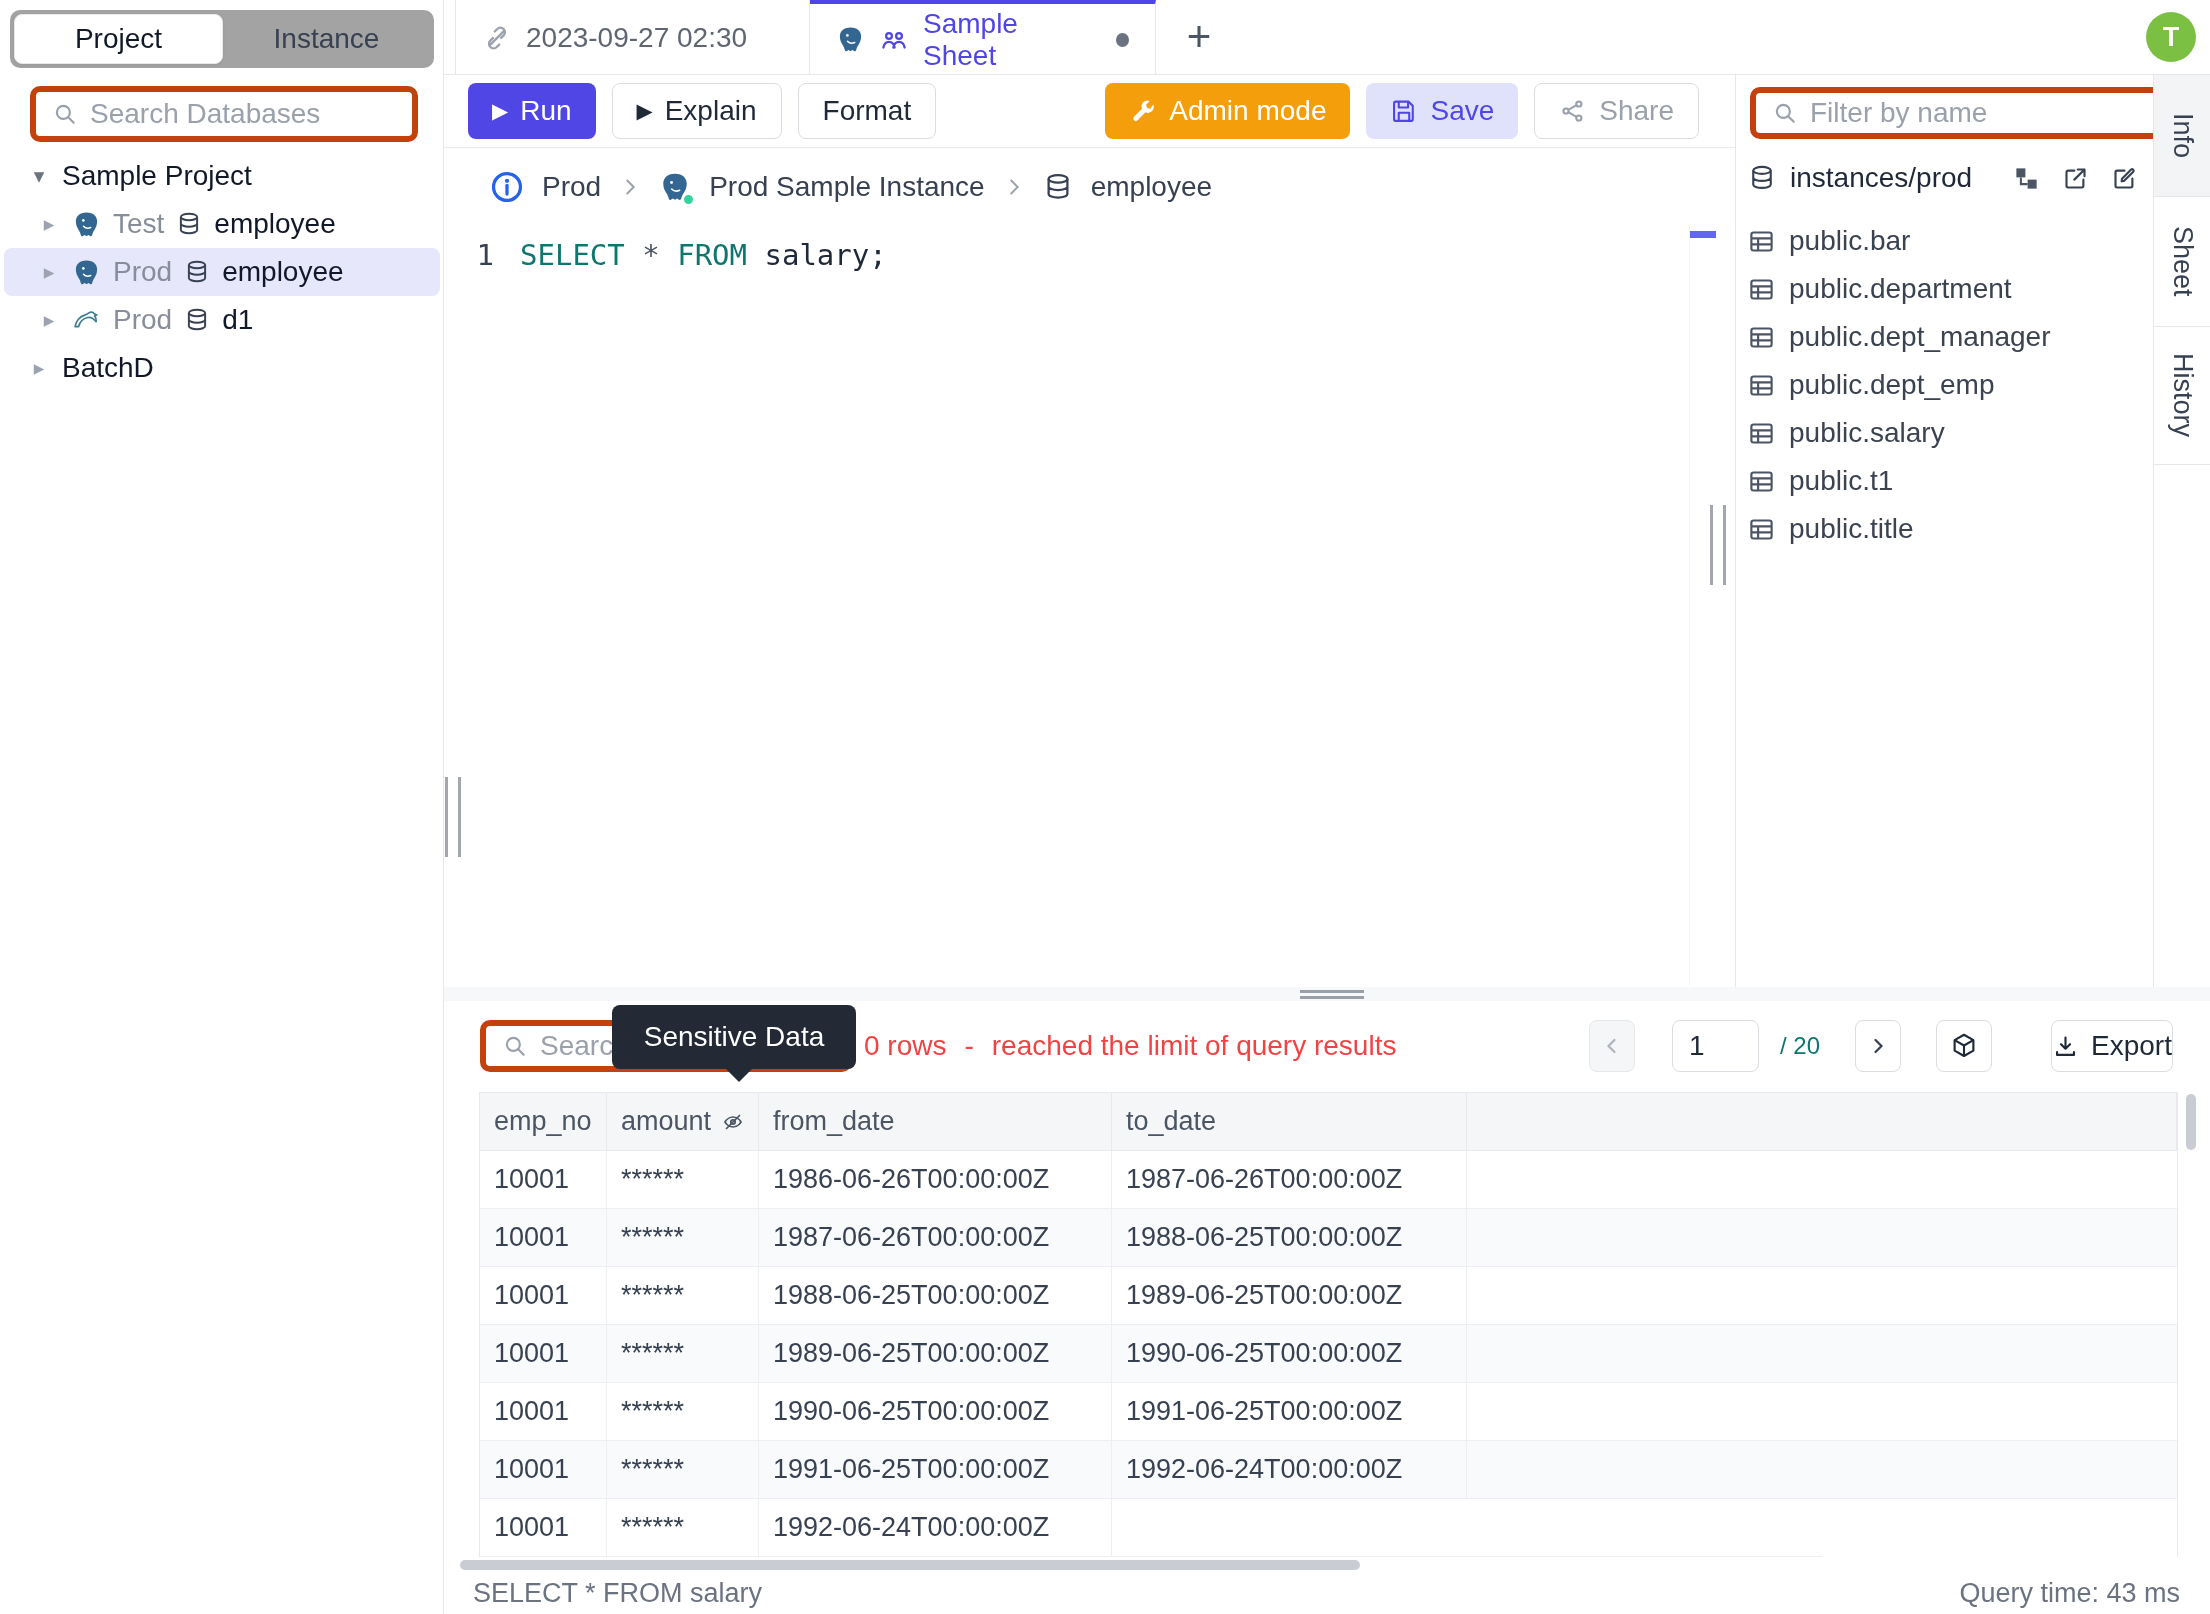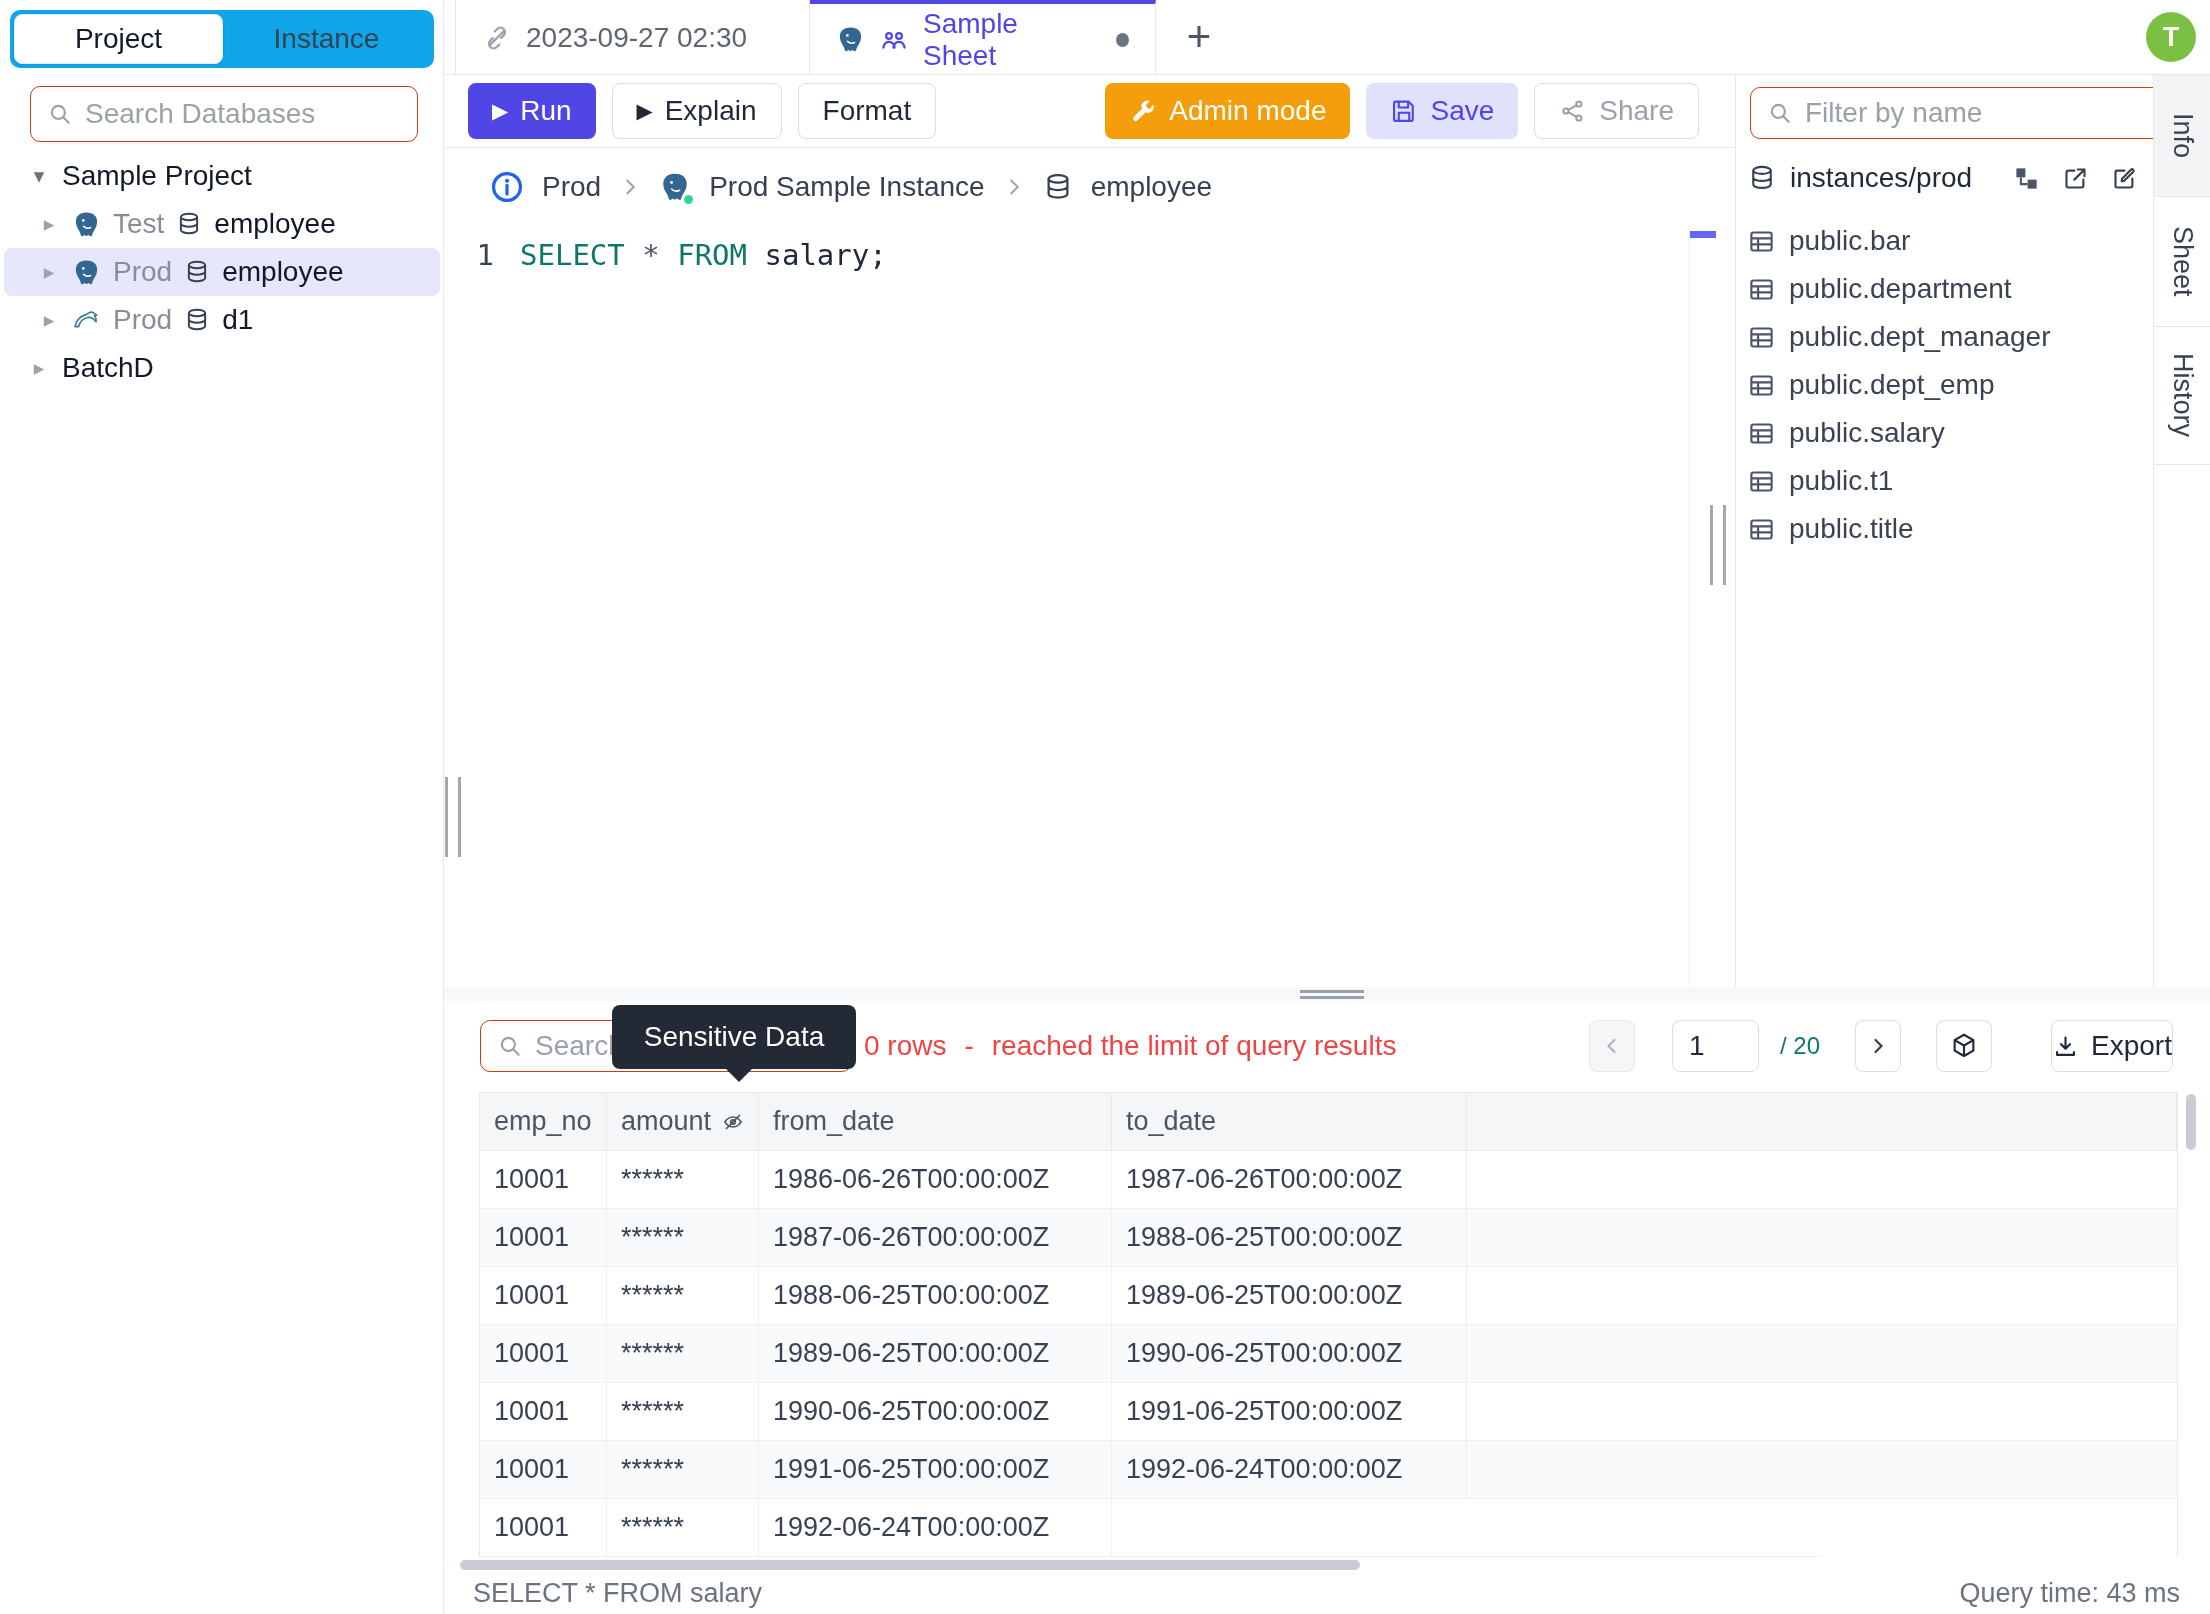--- a/index.html
+++ b/index.html
@@ -3,24 +3,24 @@
 <meta charset="utf-8">
 <style>
   * { margin:0; padding:0; box-sizing:border-box; }
   html,body { width:2210px; height:1614px; }
   body { position:relative; background:#fff; font-family:"Liberation Sans",sans-serif; color:#1f2937; overflow:hidden; }
   .abs { position:absolute; }
   svg { display:block; }
 
   
   #left-sidebar { left:0; top:0; width:444px; height:1614px; border-right:1px solid #e5e7eb; background:#fff; }
-  .seg-control { position:absolute; left:10px; top:10px; width:424px; height:58px; background:#0ea5e9; border-radius:10px; display:flex; padding:4px; }
+  .seg-control { position:absolute; left:10px; top:10px; width:424px; height:58px; background:#a3a3a3; border-radius:10px; display:flex; padding:4px; }
   .seg-tab { flex:1; display:flex; align-items:center; justify-content:center; font-size:28px; color:#374151; border-radius:8px; cursor:pointer; }
   .seg-tab.active { background:#fff; border:1px solid #e9eaec; box-shadow:0 1px 3px rgba(0,0,0,.07); color:#111827; font-weight:500; }
-  .search-box { position:absolute; display:flex; align-items:center; gap:12px; border:1px solid #c2410c; border-radius:10px; background:#fff; padding:0 16px; }
+  .search-box { position:absolute; display:flex; align-items:center; gap:12px; border:6px solid #c2410c; border-radius:10px; background:#fff; padding:0 16px; }
   .search-box input { border:none; outline:none; font-size:28px; color:#374151; width:100%; font-family:"Liberation Sans",sans-serif; background:transparent; }
   .search-box input::placeholder { color:#9aa1ab; }
   #sidebar-search { left:30px; top:86px; width:388px; height:56px; }
   #tree { position:absolute; left:0; top:152px; width:444px; }
   .tree-row { height:48px; display:flex; align-items:center; gap:12px; font-size:28px; color:#111827; margin:0 4px; border-radius:8px; cursor:pointer; }
   .tree-row.selected { background:#e7e7fb; }
   .caret { font-size:21px; color:#6b7280; width:22px; text-align:center; }
   .caret.closed { color:#9ca3af; }
   .env-label { color:#878e99; }
   .dbicon { color:#374151; }

